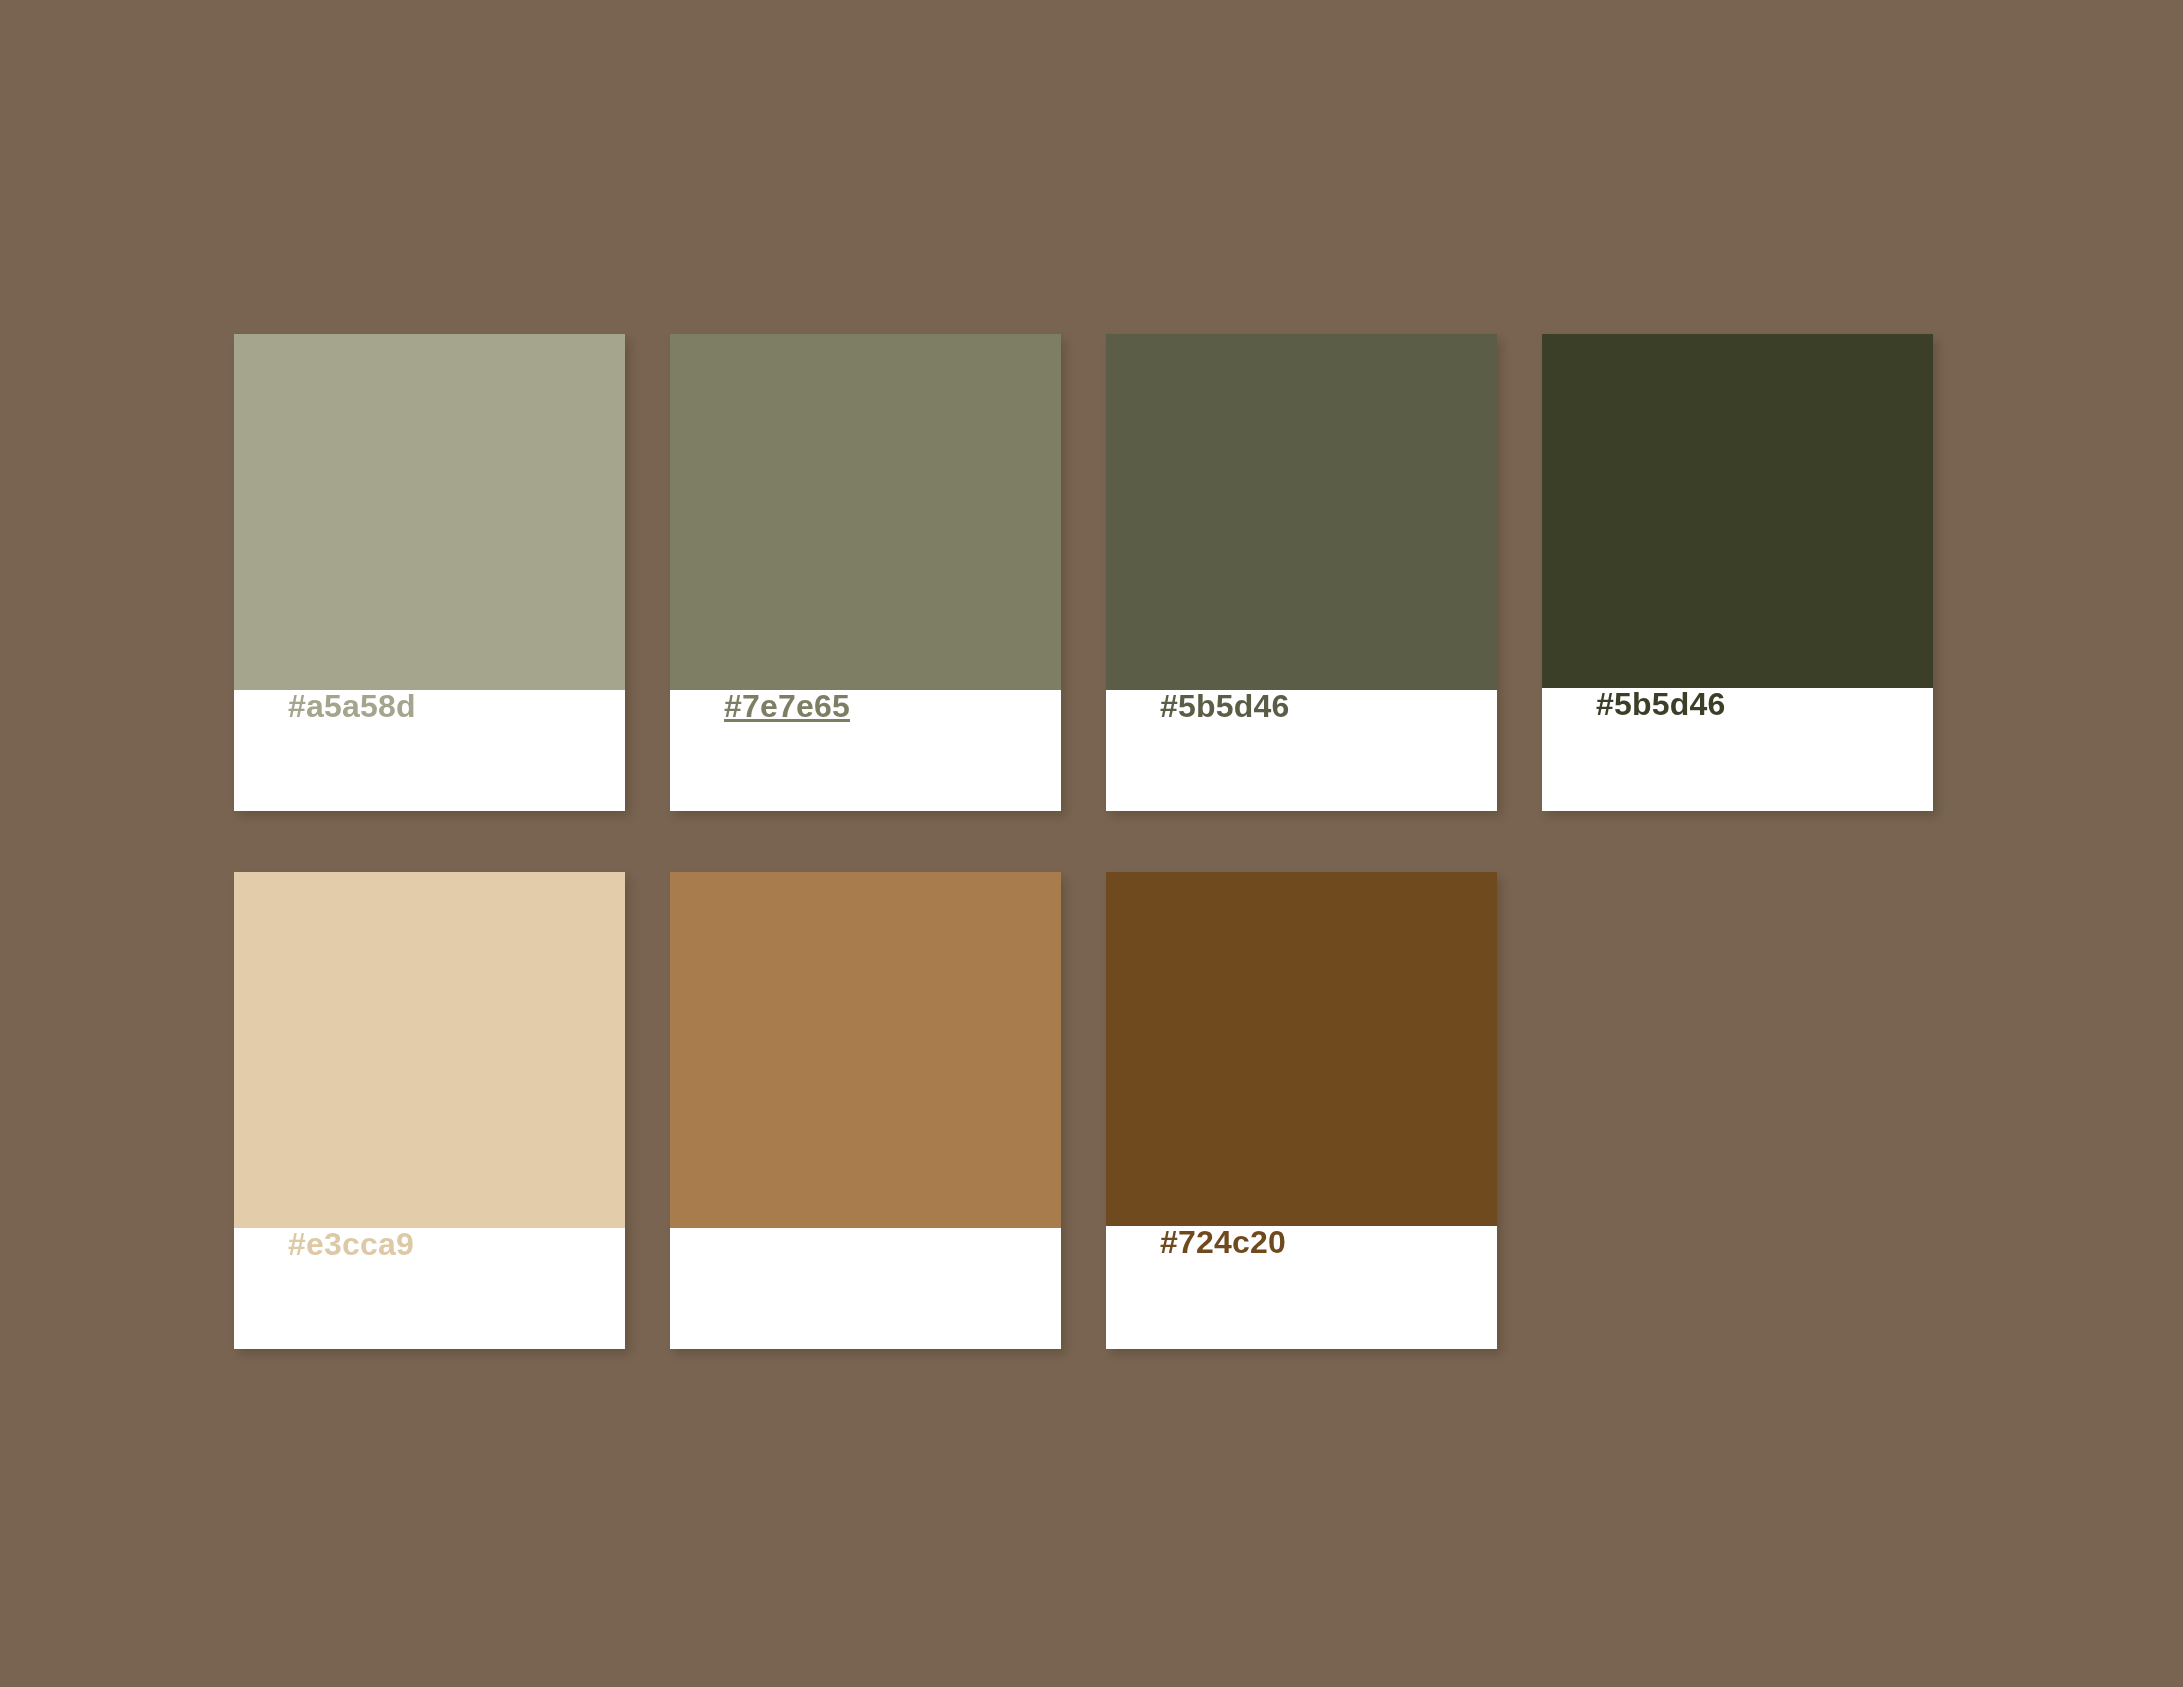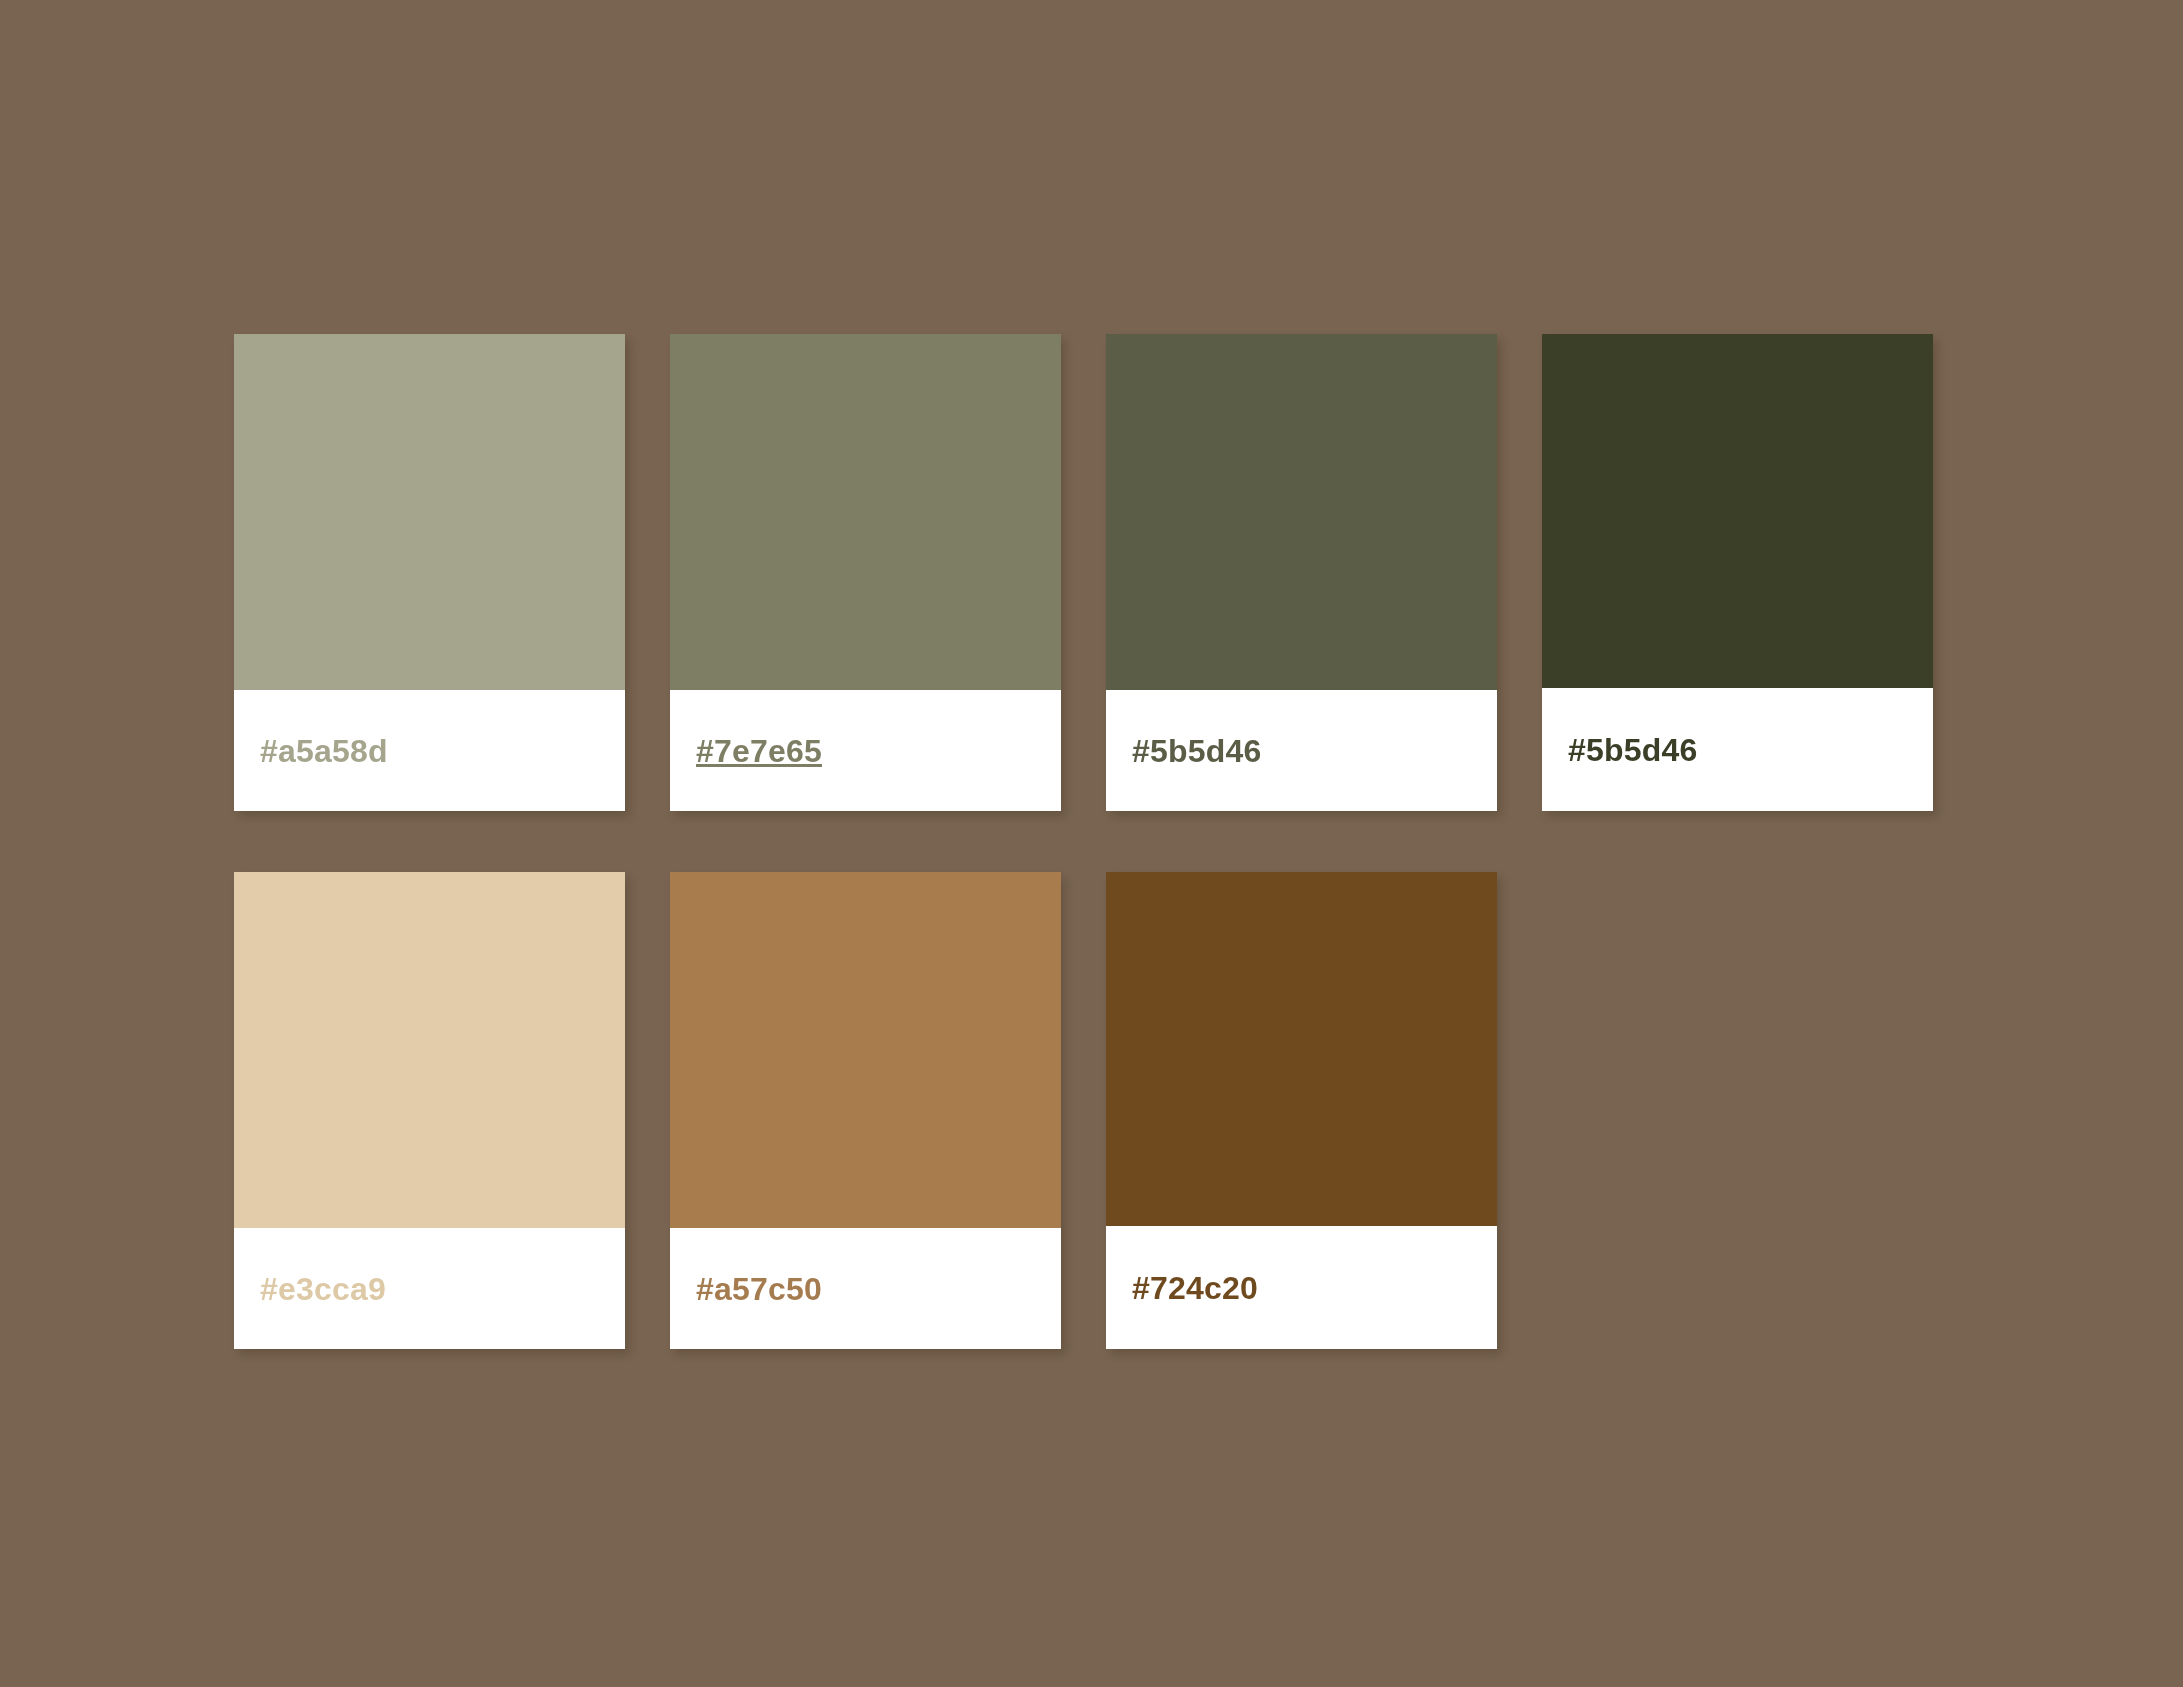--- a/index.html
+++ b/index.html
@@ -43,23 +43,24 @@
     width: 100%;
     flex: 0 0 356px;
   }
   .swatch-card.tall-block .swatch-color {
     flex-basis: 354px;
   }
   .swatch-label-band {
     flex: 1 1 auto;
     background: #ffffff;
     display: flex;
-    align-items: center;
+    align-items: flex-start;
     padding-left: 26px;
     box-sizing: border-box;
+    margin-left: 28px;
   }
   .swatch-label {
     font-family: "Liberation Sans", sans-serif;
     font-size: 32px;
     font-weight: 700;
     letter-spacing: 0.2px;
     line-height: 1;
     white-space: nowrap;
   }
 </style>
@@ -100,23 +101,20 @@
 
     <div class="swatch-card">
       <div class="swatch-color" style="background-color: rgb(227, 204, 169);"></div>
       <div class="swatch-label-band">
         <span class="swatch-label" style="color: rgb(221, 201, 166);">#e3cca9</span>
       </div>
     </div>
 
     <div class="swatch-card">
       <div class="swatch-color" style="background-color: rgb(169, 124, 77);"></div>
-      <div class="swatch-label-band">
-        <span class="swatch-label" style="color: rgb(165, 124, 80);">#a57c50</span>
-      </div>
     </div>
 
     <div class="swatch-card tall-block">
       <div class="swatch-color" style="background-color: rgb(111, 74, 31);"></div>
       <div class="swatch-label-band">
         <span class="swatch-label" style="color: rgb(111, 74, 31);">#724c20</span>
       </div>
     </div>
 
   </div>

